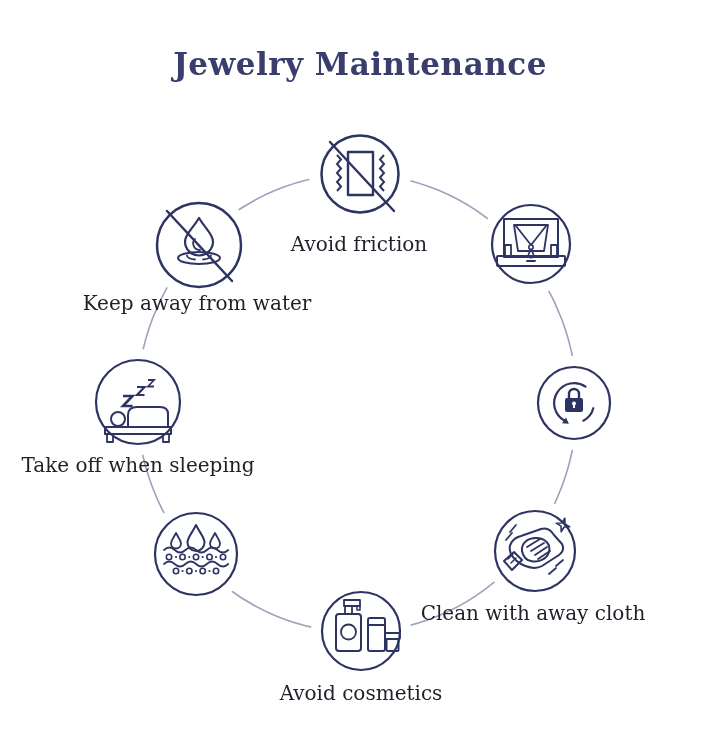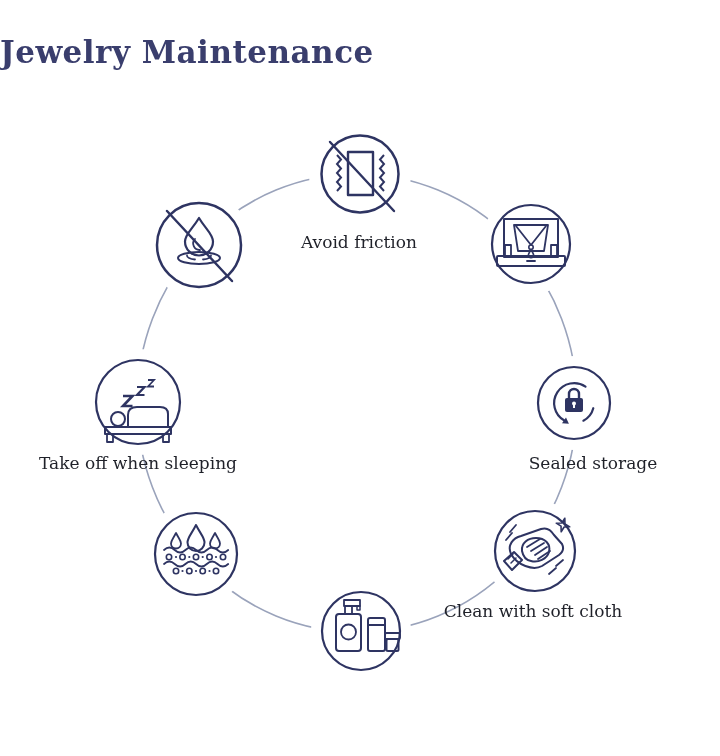--- a/index.html
+++ b/index.html
@@ -1,25 +1,25 @@
 <!DOCTYPE html>
 <html style="--accent: #2e3462; --title: #3a3e6d; --ring: #9aa3bb; --label: #1f2129; --bg: #ffffff;"><head>
 <meta charset="utf-8">
 <style>
   :root{
     --accent:#2e3462; --title:#3a3e6d; --ring:#9aa3bb; --label:#1f2129; --bg:#ffffff;
   }
   html,body{margin:0;padding:0;background:var(--bg);}
   .stage{position:relative;width:720px;height:756px;background:var(--bg);overflow:hidden;margin:0 auto;
          font-family:"DejaVu Serif","Liberation Serif",serif;}
-  .page-title{position:absolute;left:0;right:0;top:34px;margin:0;text-align:left;
+  .page-title{position:absolute;left:0;right:0;top:34px;margin:12px;text-align:center;
          font-size:31px;font-weight:bold;letter-spacing:.5px;color:var(--title);}
   .diagram-svg{position:absolute;left:0;top:0;}
   .item-label{position:absolute;transform:translateX(-50%);white-space:nowrap;
-         font-size:17px;color:var(--label);}
+         font-size:20px;color:var(--label);}
   
   .s{stroke:var(--accent);fill:none;stroke-linecap:round;stroke-linejoin:round;}
   .sq{stroke:var(--accent);fill:none;stroke-linecap:butt;stroke-linejoin:miter;}
   .w15{stroke-width:1.5px}.w16{stroke-width:1.6px}.w18{stroke-width:1.8px}
   .w2{stroke-width:2px}.w22{stroke-width:2.2px}.w24{stroke-width:2.4px}
   .w25{stroke-width:2.5px}.w26{stroke-width:2.6px}
   .f{fill:var(--accent);stroke:none;}
   .fw{fill:var(--bg);stroke:none;}
   .halo{fill:var(--bg);stroke:none;}
   .ring{stroke:var(--ring);fill:none;stroke-width:1.6px;}
@@ -163,17 +163,18 @@
         <ellipse class="s w2" cx="0" cy="13" rx="21" ry="6"></ellipse>
         <path class="s w18" d="M-12,10.5 A12,4 0 0 0 -4,14.5 M12,10.5 A12,4 0 0 1 4,14.5"></path>
         <path class="s w22" d="M0,-27 C-6.5,-16 -14,-11 -14,-3.5 A14,14 0 0 0 14,-3.5 C14,-11 6.5,-16 0,-27 Z"></path>
         <path class="s w18" d="M-4,-6 A6.5,6.5 0 0 0 1,5"></path>
         <path class="s w24" d="M-32,-34 L33,36"></path>
       </g>
     </g>
   </svg>
 
   <div class="item-label" style="left:359px;top:232px">Avoid friction</div>
-  <div class="item-label" style="left:593px;top:453px">Sealed storage</div>
-  <div class="item-label" style="left:533px;top:601px">Clean with soft cloth</div>
+  <div class="item-label" style="left:533px;top:601px">Clean with away cloth</div>
+  <div class="item-label" style="left:361px;top:681px">Avoid cosmetics</div>
   <div class="item-label" style="left:138px;top:453px">Take off when sleeping</div>
+  <div class="item-label" style="left:197px;top:291px">Keep away from water</div>
 
 </div>
 
 </body></html>

